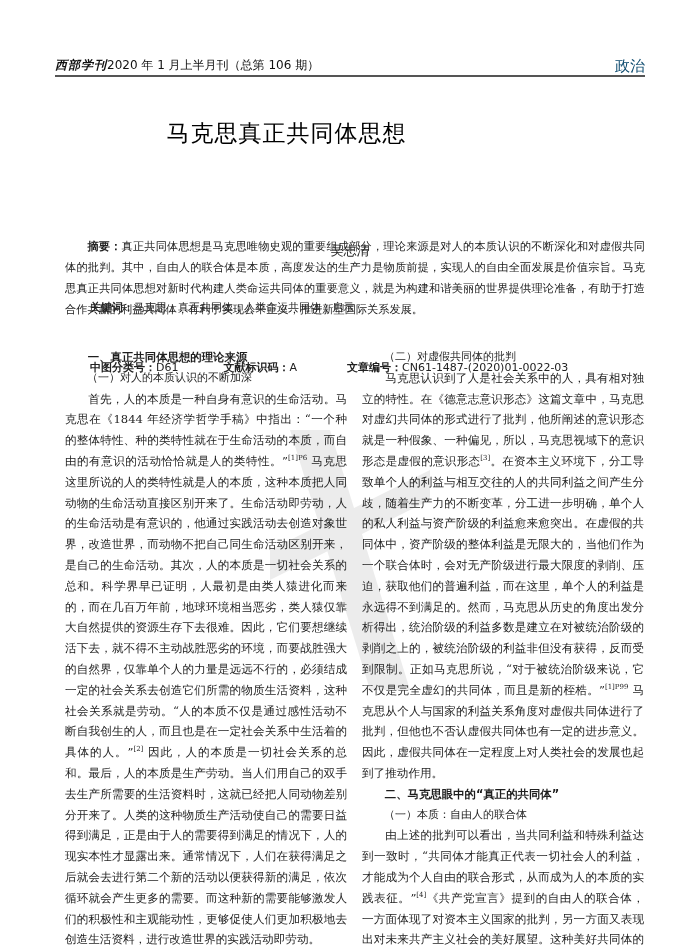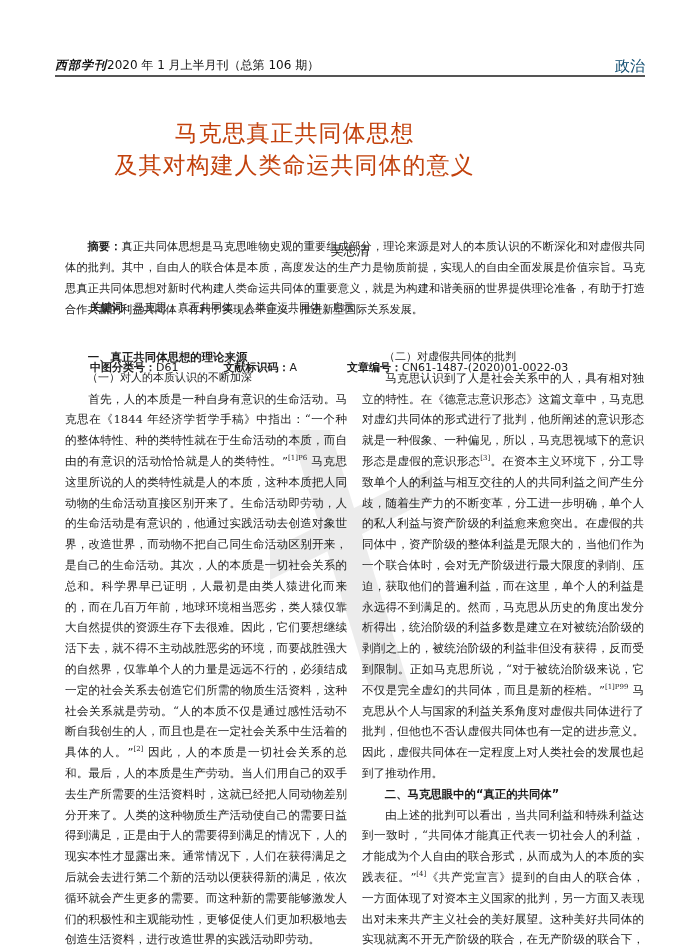--- a/index.html
+++ b/index.html
@@ -4,21 +4,21 @@
 <style>
   * { box-sizing: border-box; margin: 0; padding: 0; }
   html, body { width: 700px; height: 950px; background: #ffffff; overflow: hidden; }
   body { position: relative; font-family: "DejaVu Serif", "Liberation Serif", serif; color: #1a1a1a; }
 
   .header { position: absolute; left: 55px; top: 55px; width: 590px; height: 22px; border-bottom: 2px solid #555; }
   .header .journal { position: absolute; left: 0; top: 2px; font-size: 12px; font-family: "DejaVu Sans", sans-serif; color: #111; white-space: nowrap; }
   .header .journal .logo { font-family: "DejaVu Serif", serif; font-weight: bold; font-style: italic; letter-spacing: 1px; }
   .header .section { position: absolute; right: 0; top: 2px; font-size: 15px; font-family: "DejaVu Sans", sans-serif; color: #0c4a6e; }
 
-  .title { position: absolute; left: 0; top: 117px; width: 573px; text-align: center; font-size: 23px; line-height: 32px; letter-spacing: 1px; color: #c2410c; font-family: "DejaVu Serif", serif; margin-left: 8px; }
+  .title { position: absolute; left: 0; top: 117px; width: 573px; text-align: center; font-size: 23px; line-height: 32px; letter-spacing: 1px; color: #000000; font-family: "DejaVu Serif", serif; }
 
   .author { position: absolute; left: 0; top: 204px; width: 700px; text-align: center; font-size: 13px; color: #222; margin-top: 38px; }
 
   .abstract { position: absolute; left: 65px; top: 218px; width: 580px; font-size: 11.2px; line-height: 21px; text-align: justify; color: #222; margin-top: 6px; }
   .abstract .lbl { font-family: "DejaVu Sans", sans-serif; font-weight: bold; }
   .abstract p { text-indent: 2em; }
   .meta-row { position: absolute; left: 90px; width: 560px; font-size: 11px; color: #222; }
   .keywords { top: 300px; }
   .classrow { top: 320px; font-family: "DejaVu Sans", sans-serif; }
   .classrow span.item { display: inline-block; }
@@ -39,21 +39,20 @@
 </head>
 <body>
 
 <div class="header">
   <span class="journal"><span class="logo">西部学刊</span><span>2020 年 1 月上半月刊（总第 106 期）</span></span>
   <span class="section">政治</span>
 </div>
 
 <div class="title">
   <div>马克思真正共同体思想</div>
-  <div>及其对构建人类命运共同体的意义</div>
 </div>
 
 <div class="author">吴志清</div>
 
 <div class="abstract" style="top:230px;">
   <p><span class="lbl">摘要：</span><span>真正共同体思想是马克思唯物史观的重要组成部分，理论来源是对人的本质认识的不断深化和对虚假共同体的批判。其中，自由人的联合体是本质，高度发达的生产力是物质前提，实现人的自由全面发展是价值宗旨。马克思真正共同体思想对新时代构建人类命运共同体的重要意义，就是为构建和谐美丽的世界提供理论准备，有助于打造合作共赢的利益共同体，有利于实现公平正义，推进新型国际关系发展。</span></p>
 </div>
 
 <div class="meta-row keywords">
   <span class="lbl">关键词：</span><span>马克思；真正共同体；人类命运共同体；启示</span>
@@ -68,20 +67,21 @@
 <div class="col left">
   <h2>一、真正共同体思想的理论来源</h2>
   <h3>（一）对人的本质认识的不断加深</h3>
   <p><span>首先，人的本质是一种自身有意识的生命活动。马克思在《1844 年经济学哲学手稿》中指出：“一个种的整体特性、种的类特性就在于生命活动的本质，而自由的有意识的活动恰恰就是人的类特性。”</span><span class="cite">[1]P6</span><span> 马克思这里所说的人的类特性就是人的本质，这种本质把人同动物的生命活动直接区别开来了。生命活动即劳动，人的生命活动是有意识的，他通过实践活动去创造对象世界，改造世界，而动物不把自己同生命活动区别开来，是自己的生命活动。其次，人的本质是一切社会关系的总和。科学界早已证明，人最初是由类人猿进化而来的，而在几百万年前，地球环境相当恶劣，类人猿仅靠大自然提供的资源生存下去很难。因此，它们要想继续活下去，就不得不主动战胜恶劣的环境，而要战胜强大的自然界，仅靠单个人的力量是远远不行的，必须结成一定的社会关系去创造它们所需的物质生活资料，这种社会关系就是劳动。“人的本质不仅是通过感性活动不断自我创生的人，而且也是在一定社会关系中生活着的具体的人。”</span><span class="cite">[2]</span><span> 因此，人的本质是一切社会关系的总和。最后，人的本质是生产劳动。当人们用自己的双手去生产所需要的生活资料时，这就已经把人同动物差别分开来了。人类的这种物质生产活动使自己的需要日益得到满足，正是由于人的需要得到满足的情况下，人的现实本性才显露出来。通常情况下，人们在获得满足之后就会去进行第二个新的活动以便获得新的满足，依次循环就会产生更多的需要。而这种新的需要能够激发人们的积极性和主观能动性，更够促使人们更加积极地去创造生活资料，进行改造世界的实践活动即劳动。</span></p>
 </div>
 
 <div class="col right">
   <h3>（二）对虚假共同体的批判</h3>
   <p><span>马克思认识到了人是社会关系中的人，具有相对独立的特性。在《德意志意识形态》这篇文章中，马克思对虚幻共同体的形式进行了批判，他所阐述的意识形态就是一种假象、一种偏见，所以，马克思视域下的意识形态是虚假的意识形态</span><span class="cite">[3]</span><span>。在资本主义环境下，分工导致单个人的利益与相互交往的人的共同利益之间产生分歧，随着生产力的不断变革，分工进一步明确，单个人的私人利益与资产阶级的利益愈来愈突出。在虚假的共同体中，资产阶级的整体利益是无限大的，当他们作为一个联合体时，会对无产阶级进行最大限度的剥削、压迫，获取他们的普遍利益，而在这里，单个人的利益是永远得不到满足的。然而，马克思从历史的角度出发分析得出，统治阶级的利益多数是建立在对被统治阶级的剥削之上的，被统治阶级的利益非但没有获得，反而受到限制。正如马克思所说，“对于被统治阶级来说，它不仅是完全虚幻的共同体，而且是新的桎梏。”</span><span class="cite">[1]P99</span><span> 马克思从个人与国家的利益关系角度对虚假共同体进行了批判，但他也不否认虚假共同体也有一定的进步意义。因此，虚假共同体在一定程度上对人类社会的发展也起到了推动作用。</span></p>
   <h2>二、马克思眼中的“真正的共同体”</h2>
+  <h3>（一）本质：自由人的联合体</h3>
   <p><span>由上述的批判可以看出，当共同利益和特殊利益达到一致时，“共同体才能真正代表一切社会人的利益，才能成为个人自由的联合形式，从而成为人的本质的实践表征。”</span><span class="cite">[4]</span><span>《共产党宣言》提到的自由人的联合体，一方面体现了对资本主义国家的批判，另一方面又表现出对未来共产主义社会的美好展望。这种美好共同体的实现就离不开无产阶级的联合，在无产阶级的联合下，每个人</span></p>
 </div>
 
 <svg class="watermark" viewBox="0 0 160 260">
   <polygon points="20,0 60,0 140,260 100,260" fill="#000"></polygon>
   <polygon points="0,120 160,40 160,70 0,150" fill="#000"></polygon>
 </svg>
 
 <div class="pagenum">— 022 —</div>
 

